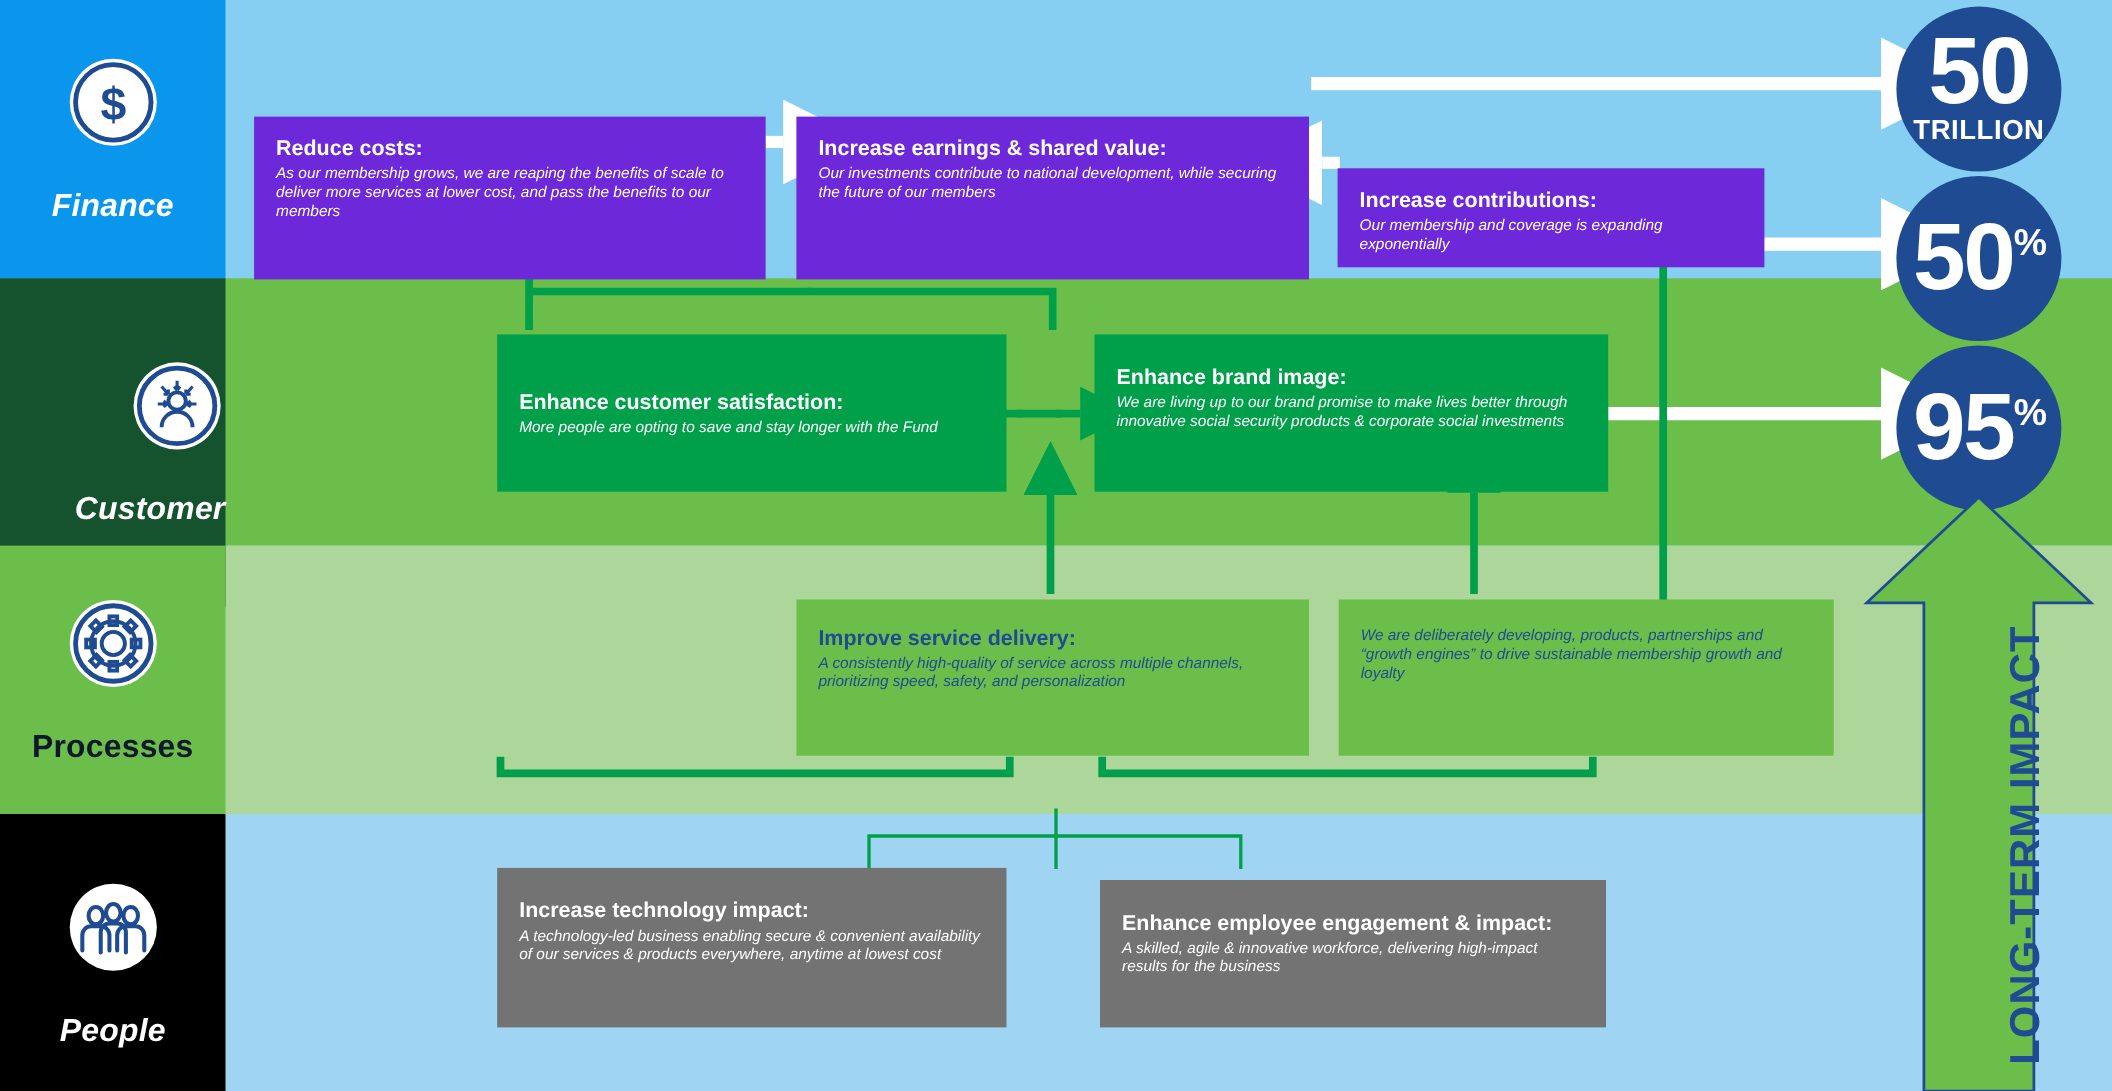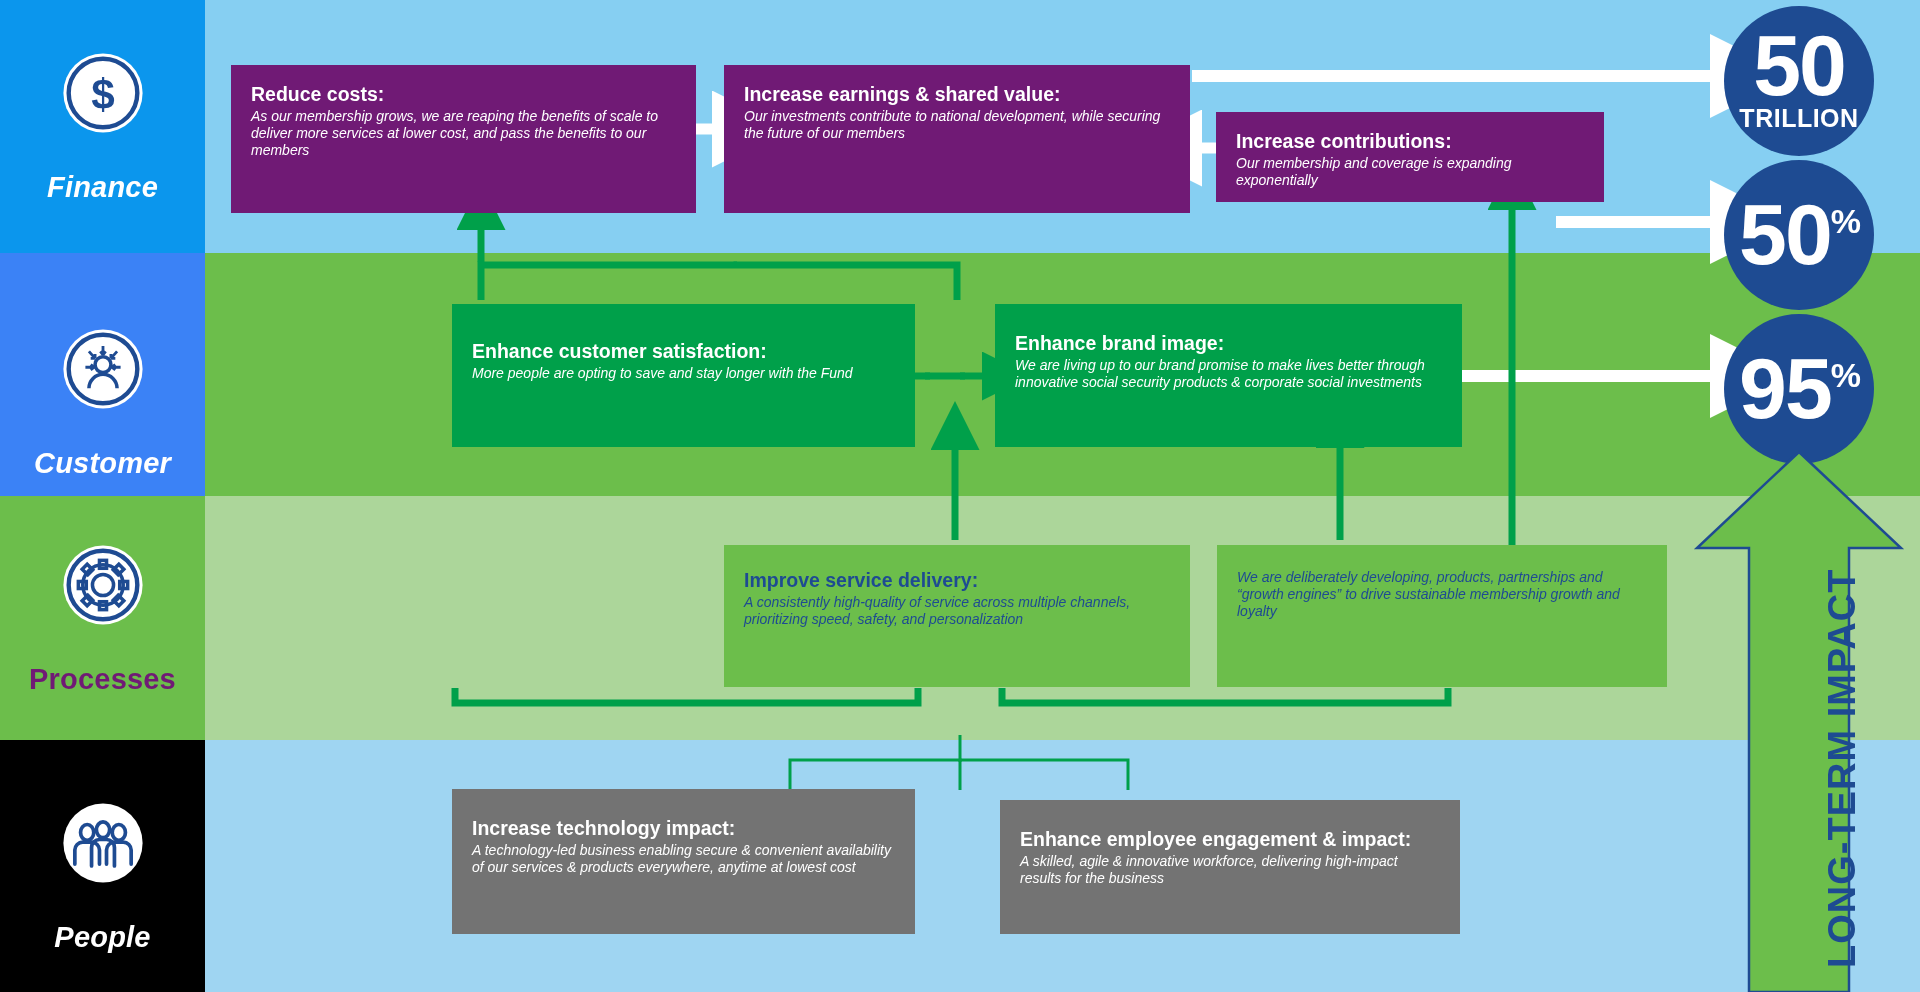--- a/index.html
+++ b/index.html
@@ -17,34 +17,34 @@
   .band{position:absolute;left:0;width:1920px;}
   .band-finance   {top:0px;   height:253px; background:#86CFF2;}
   .band-customer  {top:253px; height:243px; background:#6CBE4B;}
   .band-process   {top:496px; height:244px; background:#ACD69A;}
   .band-people    {top:740px; height:252px; background:#9FD5F2;}
 
   
   .rail{position:absolute;left:0;width:205px;display:flex;flex-direction:column;
         align-items:center;justify-content:center;}
   .rail-finance  {top:0px;   height:253px; background:#0B96ED;}
-  .rail-customer {top:253px; height:299px; background:#3b82f6;}
+  .rail-customer {top:253px; height:299px; background:#14532d;align-items:flex-end;}
   .rail-process  {top:496px; height:244px; background:#6CBE4B;}
   .rail-people   {top:740px; height:272px; background:#000000;}
 
   .rail-icon{width:88px;height:88px;margin-bottom:34px;}
   .rail-label{font-size:29px;font-weight:bold;letter-spacing:.2px;}
   .lbl-white{color:#ffffff;font-style:italic;}
-  .lbl-navy{color:#701a75;}
+  .lbl-navy{color:#0f172a;}
 
   
   .card{position:absolute;box-sizing:border-box;padding:18px 20px 14px 20px;}
   .card .t{font-size:19.5px;font-weight:bold;line-height:1.22;margin:0 0 1px 0;}
   .card .d{font-size:14px;font-weight:normal;line-height:1.22;margin:0;font-style:italic;}
-  .card-blue  {background:#701a75;color:#ffffff;}
+  .card-blue  {background:#6d28d9;color:#ffffff;margin-top:41px;}
   .card-green {background:#00A04A;color:#ffffff;}
   .card-lgreen{background:#6CBE4B;color:#1E4B92;}
   .card-blue2 {background:#737373;color:#ffffff;}
 
   
   .kpi{position:absolute;border-radius:50%;background:#1E4B92;color:#ffffff;
        display:flex;flex-direction:column;align-items:center;justify-content:center;}
   .kpi .num{font-size:86px;font-weight:bold;line-height:.86;letter-spacing:-2px;
             display:flex;align-items:flex-start;}
   .kpi .sup{font-size:34px;font-weight:bold;line-height:1;margin-top:6px;}
@@ -212,21 +212,21 @@
   <div class="card card-blue" style="left:724px;top:65px;width:466px;height:148px;">
     <p class="t">Increase earnings &amp; shared value:</p>
     <p class="d">Our investments contribute to national development, while securing the future of our members</p>
   </div>
 
   <div class="card card-blue" style="left:1216px;top:112px;width:388px;height:90px;">
     <p class="t">Increase contributions:</p>
     <p class="d">Our membership and coverage is expanding exponentially</p>
   </div>
 
-  <div class="card card-green" style="left:452px;top:304px;width:463px;height:143px;padding-top:36px;">
+  <div class="card card-green" style="left:452px;top:304px;width:463px;height:143px;padding-top:51px;">
     <p class="t">Enhance customer satisfaction:</p>
     <p class="d">More people are opting to save and stay longer with the Fund</p>
   </div>
 
   <div class="card card-green" style="left:995px;top:304px;width:467px;height:143px;padding-top:28px;">
     <p class="t">Enhance brand image:</p>
     <p class="d">We are living up to our brand promise to make lives better through innovative social security products &amp; corporate social investments</p>
   </div>
 
 

